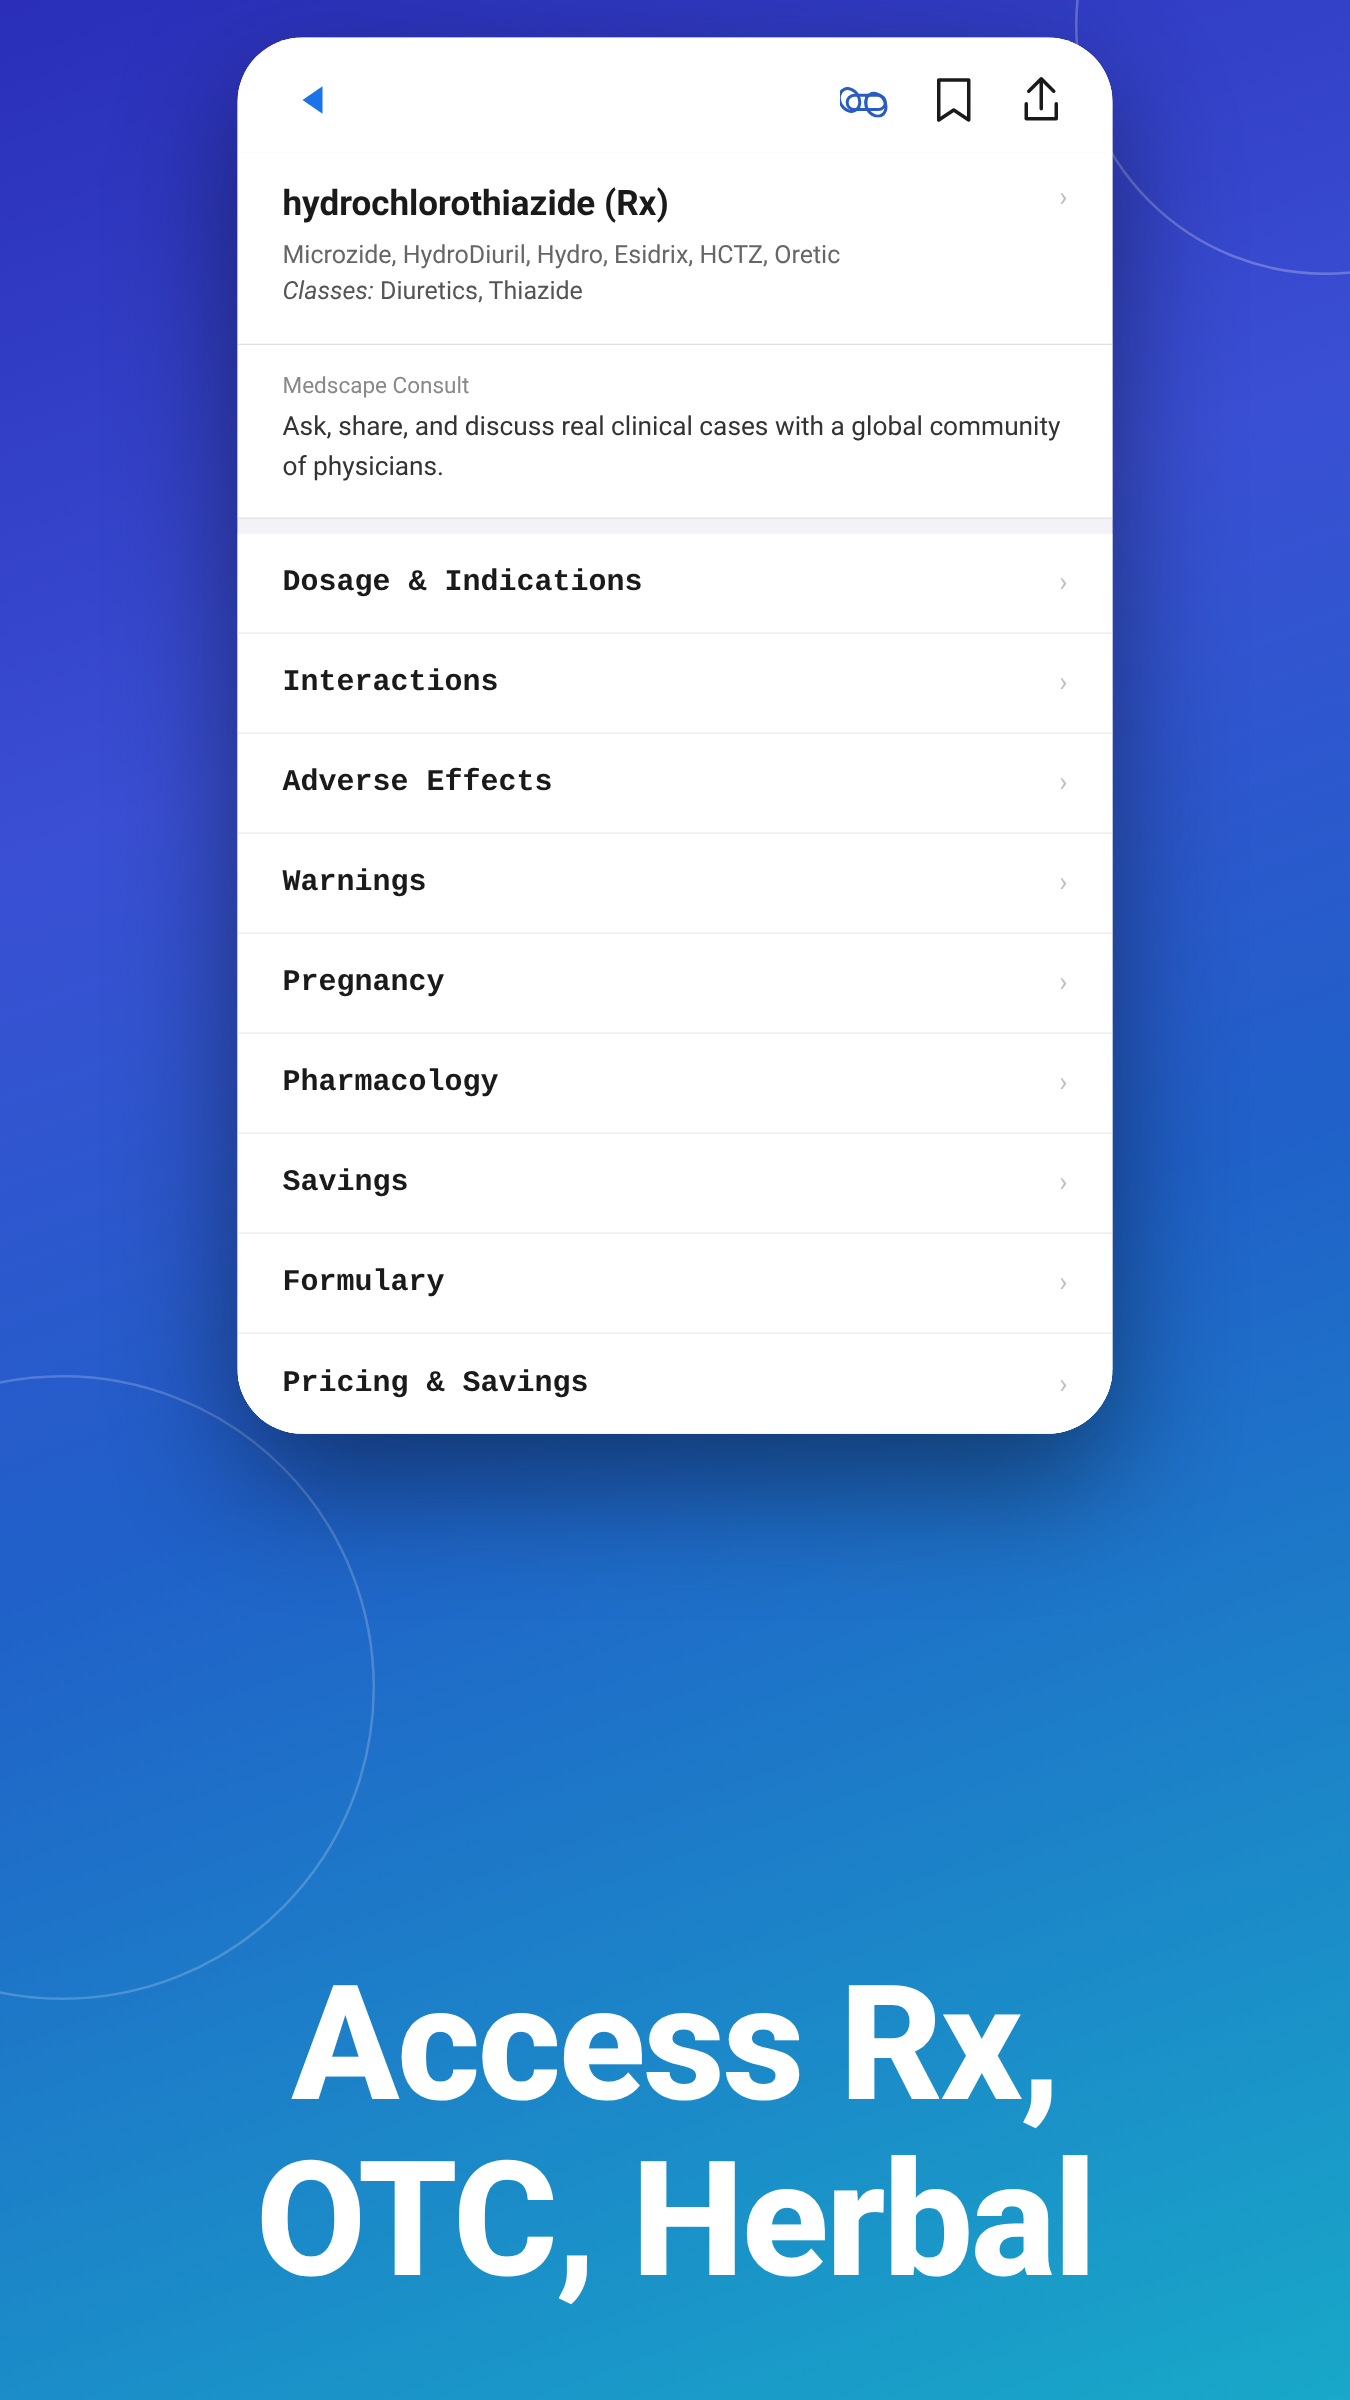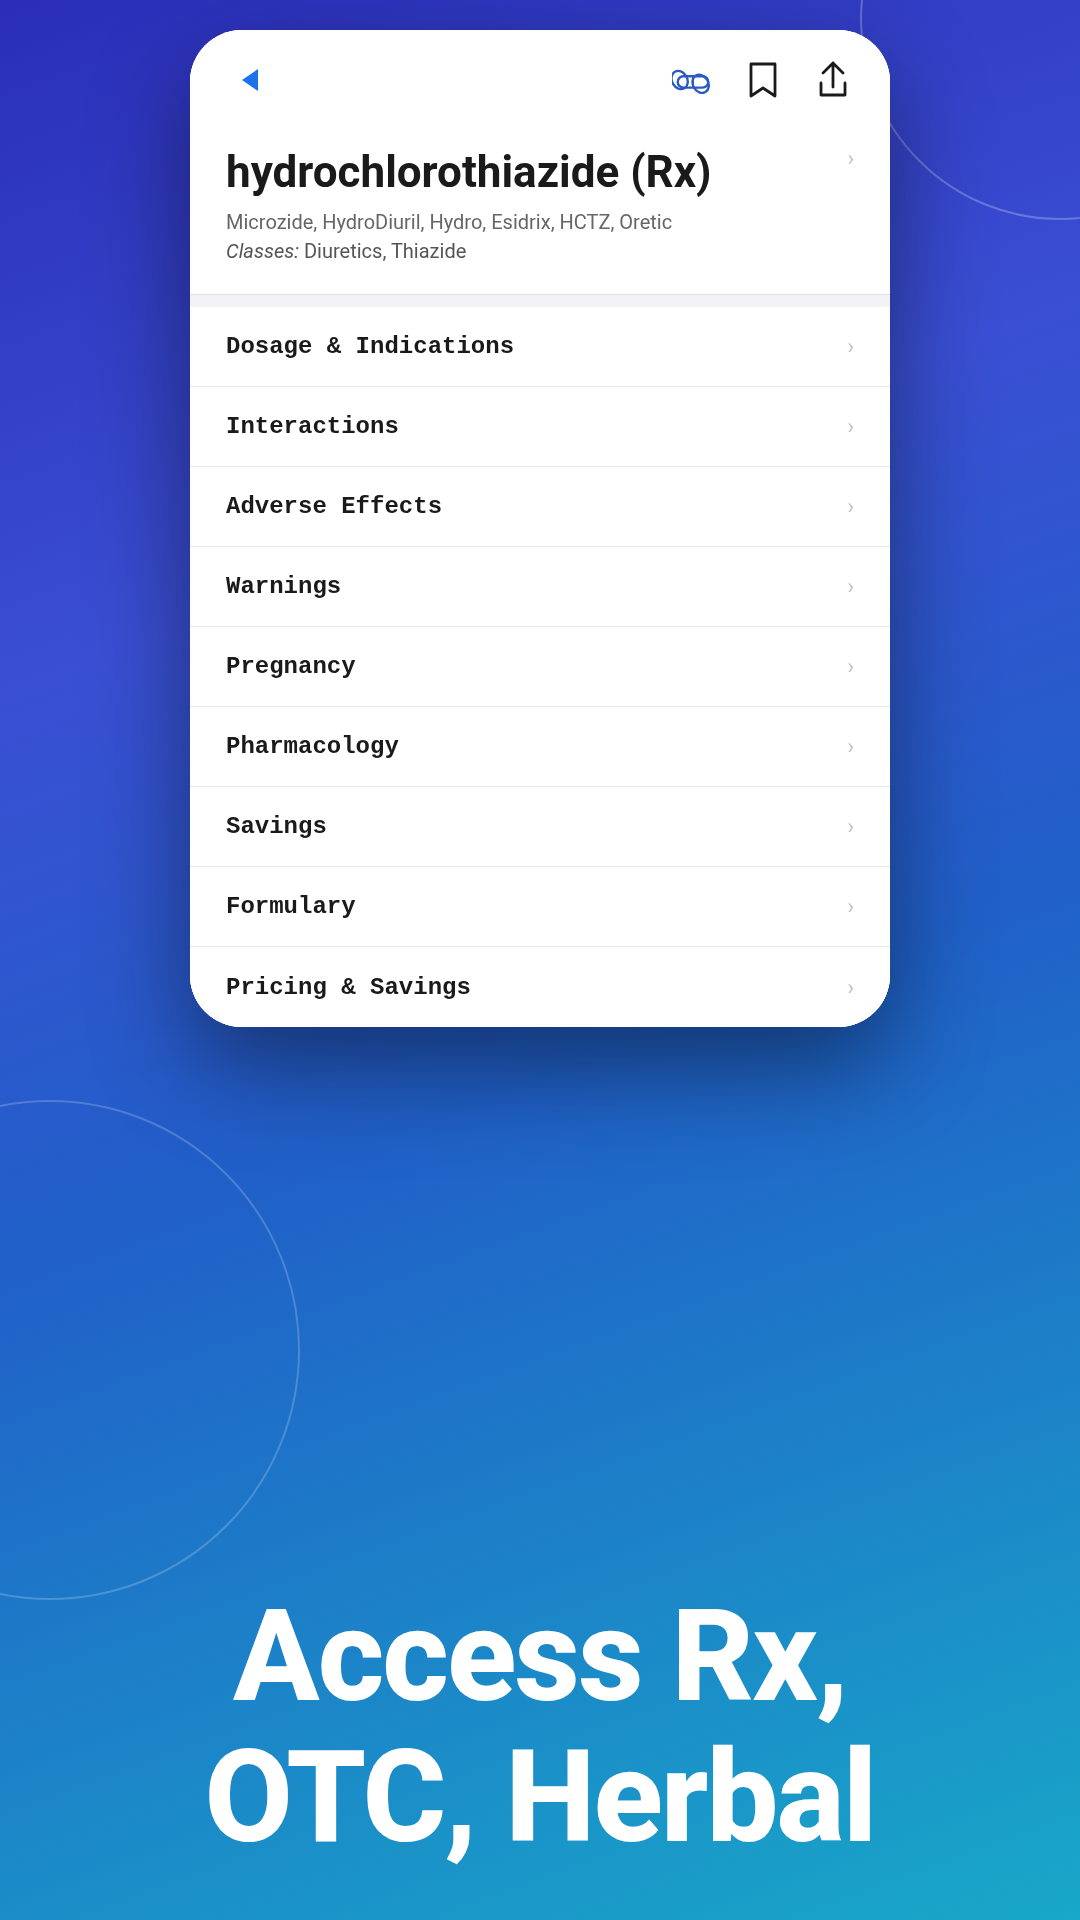--- a/index.html
+++ b/index.html
@@ -99,21 +99,21 @@
     }
 
     
     .drug-header {
       background: #fff;
       padding: 24px 36px 28px;
       border-bottom: 1px solid #e0e0e0;
     }
 
     .drug-title {
-      font-size: 44px;
+      font-size: 28px;
       font-weight: 700;
       color: #1a1a1a;
       margin-bottom: 10px;
     }
 
     .drug-aliases {
       font-size: 20px;
       color: #666;
       line-height: 1.45;
     }
@@ -178,21 +178,21 @@
 
     .chevron-right {
       color: #c0c0c0;
       font-size: 22px;
       font-weight: 400;
     }
 
     
     .bottom-text {
       position: absolute;
-      bottom: 52px;
+      bottom: 72px;
       left: 0; right: 0;
       text-align: center;
       padding: 0 60px;
     }
 
     .bottom-text-content {
       font-size: 128px;
       font-weight: 800;
       color: #fff;
       line-height: 1.1;
@@ -246,20 +246,24 @@
             <div class="drug-aliases">
               <span>Microzide, HydroDiuril, Hydro, Esidrix, HCTZ, Oretic</span><br>
               <span class="drug-classes-label">Classes:</span>
               <span class="drug-classes-value">Diuretics, Thiazide</span>
             </div>
           </div>
           <div class="chevron-right">›</div>
         </div>
       </div>
 
+      <div class="consult-section">
+        <div class="consult-title">Medscape Consult</div>
+        <div class="consult-text">Ask, share, and discuss real clinical cases with a global community of physicians.</div>
+      </div>
 
       <div class="menu-list">
 
         <div class="menu-item">
           <span class="menu-item-label">Dosage &amp; Indications</span>
           <span class="chevron-right">›</span>
         </div>
 
         <div class="menu-item">
           <span class="menu-item-label">Interactions</span>

